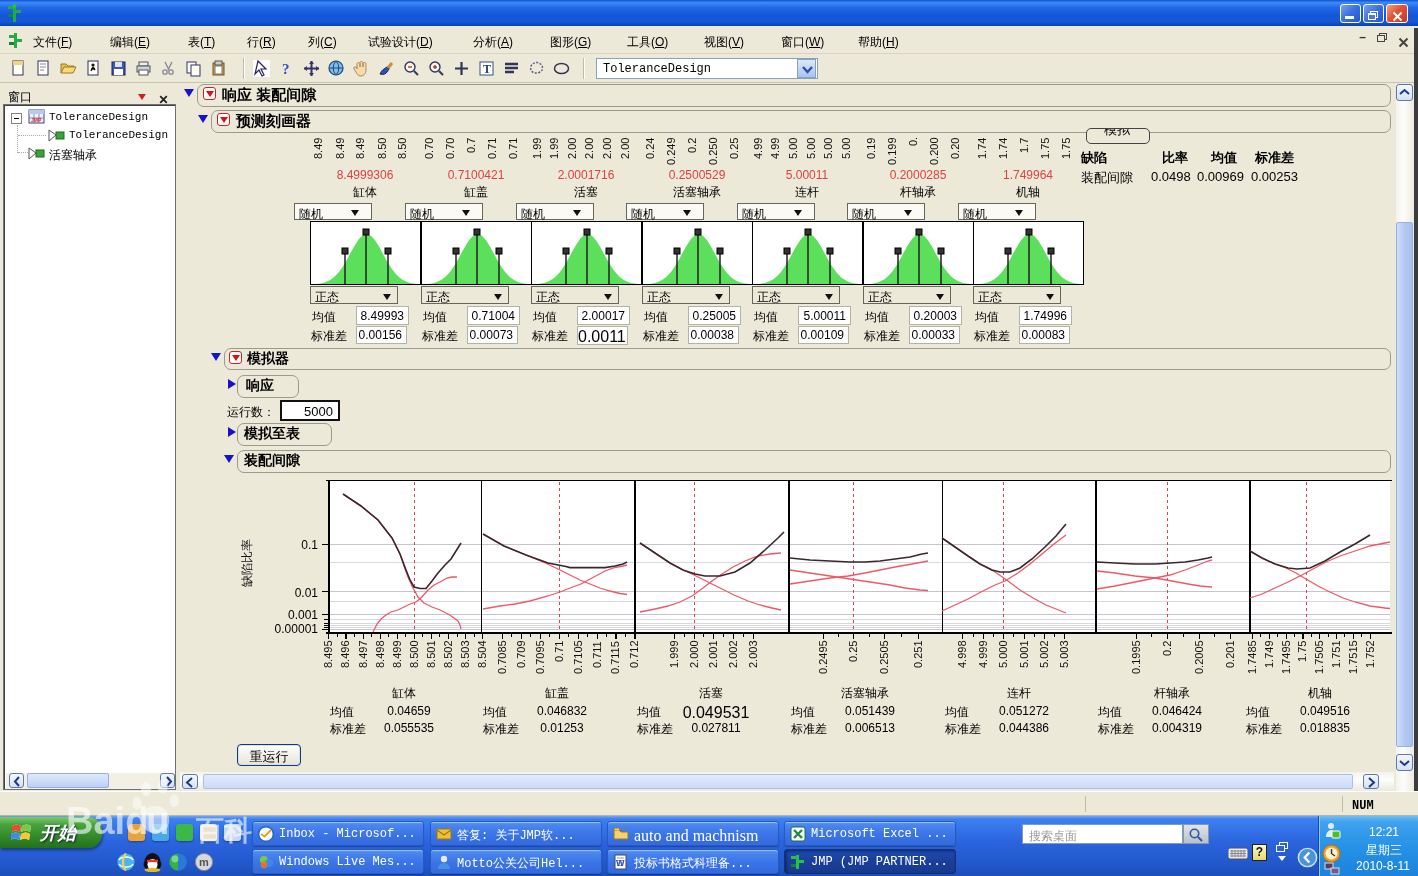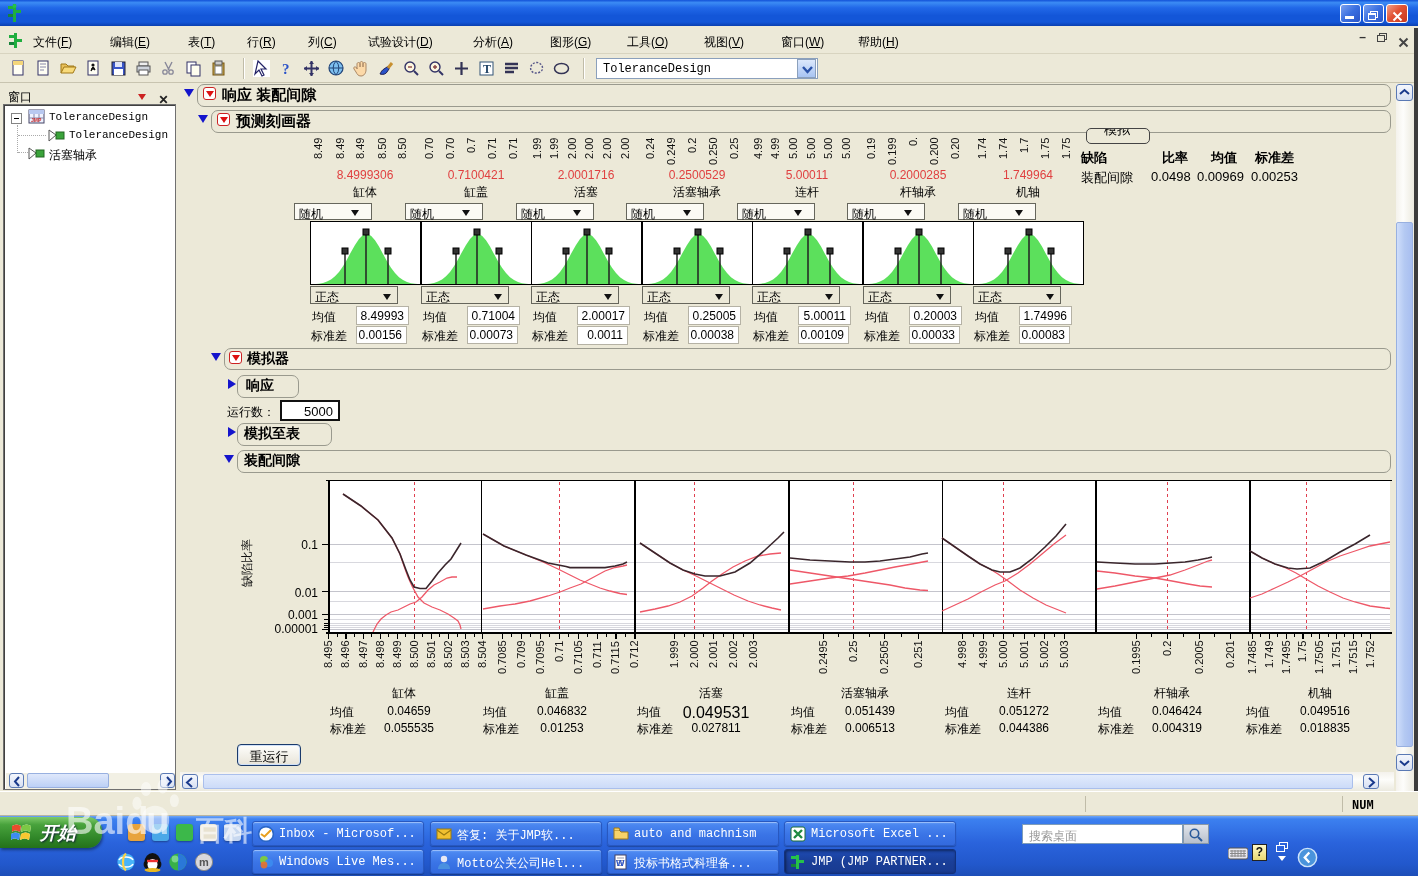--- a/index.html
+++ b/index.html
@@ -300,21 +300,21 @@
         <rect x="74" y="26" width="6" height="6" fill="#333" stroke="#000"></rect>
       </svg>
     </div>
 <div class="combo" style="left:351px;top:203px;width:88px;height:18px;background:#ece9d8">
       <span style="position:absolute;left:4px;top:2px;font-size:12px">正态</span>
       <div class="carr" style="left:72px;top:7px"></div>
     </div>
 <div class="lbl" style="left:353px;top:226px;font-size:12px">均值</div>
 <div class="vbox" style="left:397px;top:223px;width:53px;height:19px;font-size:12px;padding:2px 4px 0 0">2.00017</div>
 <div class="lbl" style="left:352px;top:245px;font-size:12px">标准差</div>
-<div class="vbox" style="left:397px;top:243px;width:51px;height:18px;font-size:12px;padding:1px 4px 16px 0">0.0011</div>
+<div class="vbox" style="left:397px;top:243px;width:51px;height:18px;font-size:16px;padding:1px 4px 16px 0">0.0011</div>
 <div class="rot" style="left:476px;top:64px">0.24</div>
 <div class="rot" style="left:497px;top:70px">0.249</div>
 <div class="rot" style="left:518px;top:58px">0.2</div>
 <div class="rot" style="left:539px;top:70px">0.250</div>
 <div class="rot" style="left:560px;top:64px">0.25</div>
 <div class="cc" style="left:462px;top:85px;width:110px;font-size:12px;color:#e04040">0.2500529</div>
 <div class="cc" style="left:462px;top:101px;width:110px;font-size:12px;color:#000">活塞轴承</div>
 <div class="combo" style="left:446px;top:120px;width:78px;height:17px">
       <span style="position:absolute;left:4px;top:2px;font-size:12px">随机</span>
       <div class="carr" style="left:56px;top:6px"></div>
@@ -766,21 +766,21 @@
           <rect x="1" y="3" width="14" height="10" fill="#f0c030" stroke="#9a7a10"></rect>
           <path d="M1 4l7 5 7-5" fill="none" stroke="#9a7a10" stroke-width="1.2"></path>
         </svg></div>
       <div class="abs" style="left:26px;top:5px;font-size:12px;color:#fff;white-space:nowrap;font-family:'Liberation Mono',monospace">答复: 关于JMP软...</div>
     </div>
 <div class="abs" style="left:607px;top:5px;width:172px;height:25px;border-radius:3px;border:1px solid #2858c0;background:linear-gradient(180deg,#659df8 0%,#4a86f0 12%,#3a74e6 55%,#336ade 100%);box-shadow:inset 0 1px 0 rgba(255,255,255,.35), 0 1px 1px rgba(0,0,0,.25)">
       <div class="abs" style="left:5px;top:4px;width:16px;height:16px"><svg width="16" height="16" viewBox="0 0 16 16">
           <path d="M1 4h5l2 2h7v7H1z" fill="#f6d26a" stroke="#a07818"></path>
           <path d="M1 4V2h5l1 2" fill="#f6d26a" stroke="#a07818"></path>
         </svg></div>
-      <div class="abs" style="left:26px;top:5px;font-size:12px;color:#fff;white-space:nowrap;font-family:Liberation Mono, monospace">auto and machnism</div>
+      <div class="abs" style="left:26px;top:5px;font-size:16px;color:#fff;white-space:nowrap;font-family:Liberation Serif, serif">auto and machnism</div>
     </div>
 <div class="abs" style="left:784px;top:5px;width:172px;height:25px;border-radius:3px;border:1px solid #2858c0;background:linear-gradient(180deg,#659df8 0%,#4a86f0 12%,#3a74e6 55%,#336ade 100%);box-shadow:inset 0 1px 0 rgba(255,255,255,.35), 0 1px 1px rgba(0,0,0,.25)">
       <div class="abs" style="left:5px;top:4px;width:16px;height:16px"><svg width="16" height="16" viewBox="0 0 16 16">
           <rect x="1" y="1" width="14" height="14" rx="2" fill="#fff" stroke="#1c6e38"></rect>
           <path d="M4 4l8 8M12 4l-8 8" stroke="#1e8a40" stroke-width="2.4"></path>
         </svg></div>
       <div class="abs" style="left:26px;top:5px;font-size:12px;color:#fff;white-space:nowrap;font-family:'Liberation Mono',monospace">Microsoft Excel ...</div>
     </div>
 <div class="abs" style="left:252px;top:33px;width:172px;height:25px;border-radius:3px;border:1px solid #2858c0;background:linear-gradient(180deg,#659df8 0%,#4a86f0 12%,#3a74e6 55%,#336ade 100%);box-shadow:inset 0 1px 0 rgba(255,255,255,.35), 0 1px 1px rgba(0,0,0,.25)">
       <div class="abs" style="left:5px;top:4px;width:16px;height:16px"><svg width="16" height="16" viewBox="0 0 16 16">
@@ -827,20 +827,39 @@
       <path d="M4 4v7M7 4v7M10 4v7M13 4v7M16 4v7" stroke="#888"></path>
     </svg>
 <div class="abs" style="left:1252px;top:28px;width:15px;height:17px;background:linear-gradient(180deg,#fdf8c8,#e8d870);border:1px solid #222;font-weight:bold;font-size:12px;color:#111;text-align:center">?</div>
 <div class="abs" style="left:1279px;top:26px;width:9px;height:7px;border:1px solid #fff"></div>
 <div class="abs" style="left:1276px;top:29px;width:9px;height:7px;border:1px solid #fff;background:#2a63dc"></div>
 <div class="abs" style="left:1278px;top:40px;width:0;height:0;border-left:4px solid transparent;border-right:4px solid transparent;border-top:5px solid #fff"></div>
 <svg class="abs" style="left:1297px;top:31px" width="21" height="21" viewBox="0 0 23 23">
       <circle cx="11.5" cy="11.5" r="10" fill="#4a94dc" stroke="#cfe4fa" stroke-width="1.6"></circle>
       <path d="M13.5 6l-5 5.5l5 5.5" fill="none" stroke="#fff" stroke-width="2.6"></path>
     </svg>
+<div class="abs" style="left:1318px;top:0;width:100px;height:60px;background:linear-gradient(180deg,#6cc0f6 0%,#3fa2ee 10%,#2490e6 55%,#1c84dc 95%);border-left:1px solid #1a48a8;box-shadow:inset 1px 0 0 #8cd0f8">
+<svg class="abs" style="left:4px;top:6px" width="18" height="18" viewBox="0 0 18 18">
+        <circle cx="8" cy="4" r="3" fill="#e8e8f0"></circle>
+        <path d="M3 15c0-5 3-7 5-7s5 2 5 7z" fill="#e8e8f0"></path>
+        <rect x="9" y="9" width="8" height="7" rx="1" fill="#48c028" stroke="#fff"></rect>
+      </svg>
+<svg class="abs" style="left:3px;top:28px" width="19" height="19" viewBox="0 0 19 19">
+        <circle cx="9.5" cy="9.5" r="8.5" fill="#f0a020" stroke="#b87010"></circle>
+        <circle cx="9.5" cy="9.5" r="6" fill="#fdf0d0"></circle>
+        <path d="M9.5 5v4.5L13 12" stroke="#333" stroke-width="1.4" fill="none"></path>
+      </svg>
+<svg class="abs" style="left:5px;top:46px" width="16" height="13" viewBox="0 0 16 13">
+        <rect x="1" y="1" width="8" height="6" fill="#5a3a66" stroke="#ddd"></rect>
+        <rect x="7" y="6" width="8" height="6" fill="#7a5a88" stroke="#ddd"></rect>
+      </svg>
+<div class="abs" style="left:34px;top:9px;width:62px;font-size:12px;color:#fff;text-align:center">12:21</div>
+<div class="abs" style="left:34px;top:26px;width:62px;font-size:12px;color:#fff;text-align:center">星期三</div>
+<div class="abs" style="left:28px;top:43px;width:72px;font-size:12px;color:#fff;text-align:center">2010-8-11</div>
+</div>
 </div>
 <div class="abs" style="left:66px;top:800px;color:rgba(255,255,255,.6);font-size:38px;font-weight:bold;white-space:nowrap">Bai<span style="letter-spacing:-2px">du</span></div>
 <div class="abs" style="left:196px;top:812px;color:rgba(255,255,255,.6);font-size:28px;font-weight:bold;white-space:nowrap">百科</div>
 <svg class="abs" style="left:130px;top:780px;opacity:.5" width="52" height="58" viewBox="0 0 75 90">
     <ellipse cx="22" cy="14" rx="8" ry="11" fill="#fff"></ellipse>
     <ellipse cx="48" cy="10" rx="8" ry="11" fill="#fff"></ellipse>
     <ellipse cx="8" cy="36" rx="7" ry="10" fill="#fff"></ellipse>
     <ellipse cx="66" cy="32" rx="7" ry="10" fill="#fff"></ellipse>
     <path d="M15 62c0-14 10-22 21-22s22 8 22 22-9 20-21 20-22-6-22-20z" fill="#fff"></path>
   </svg>

